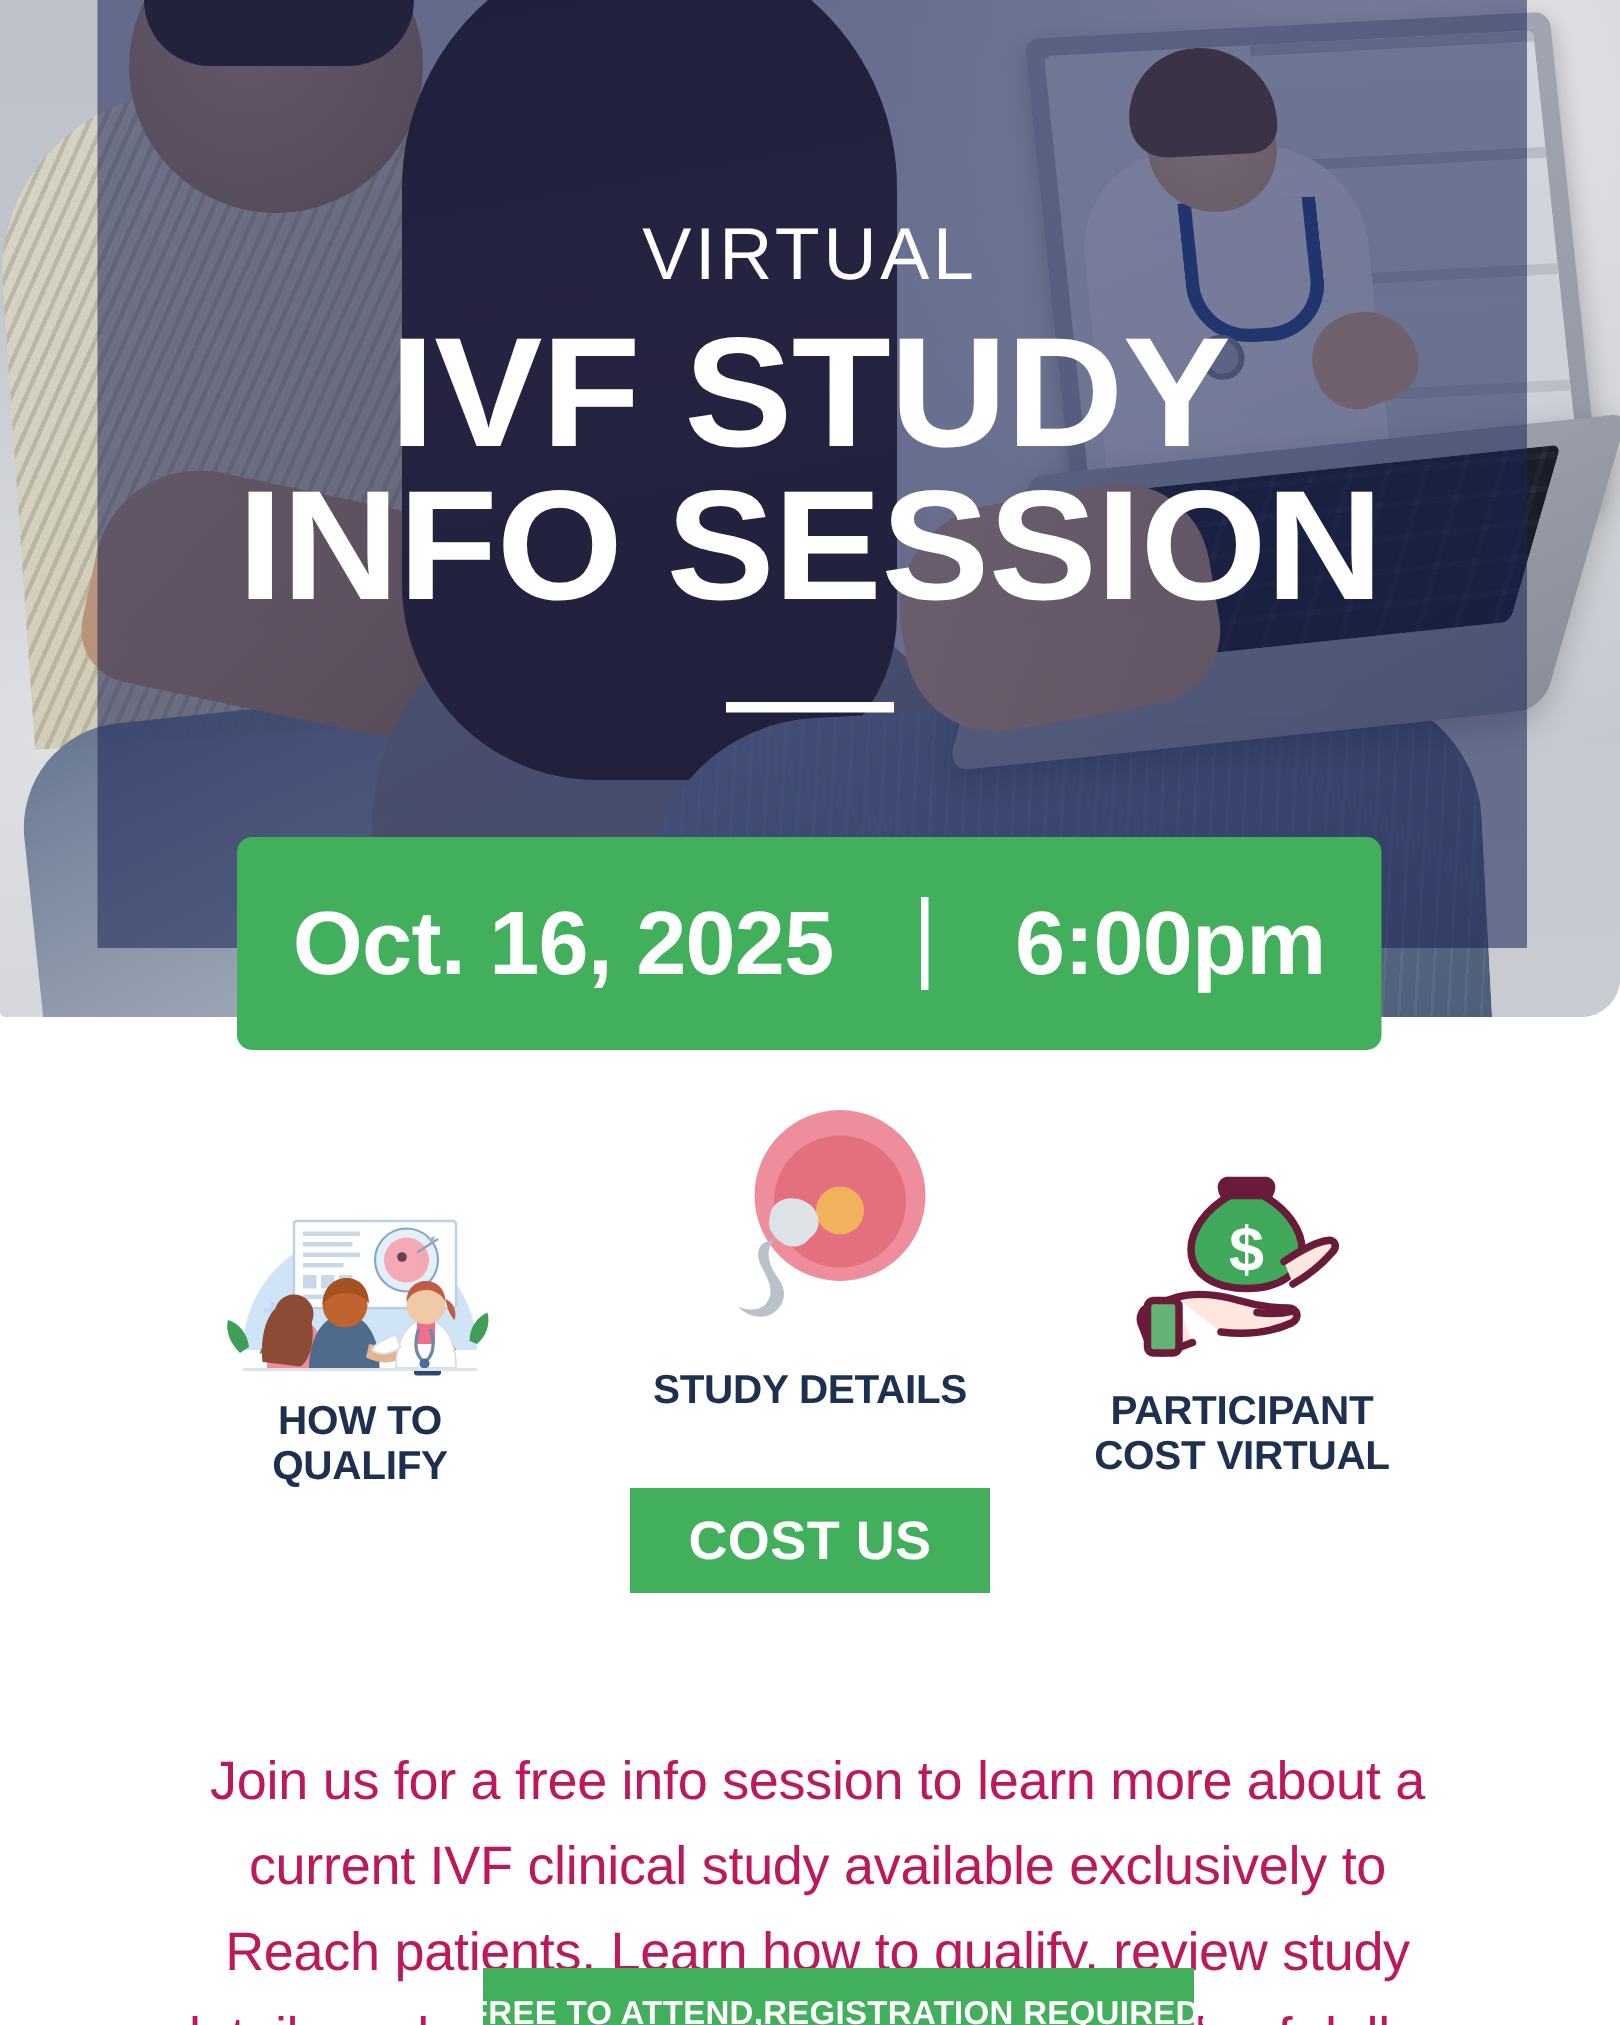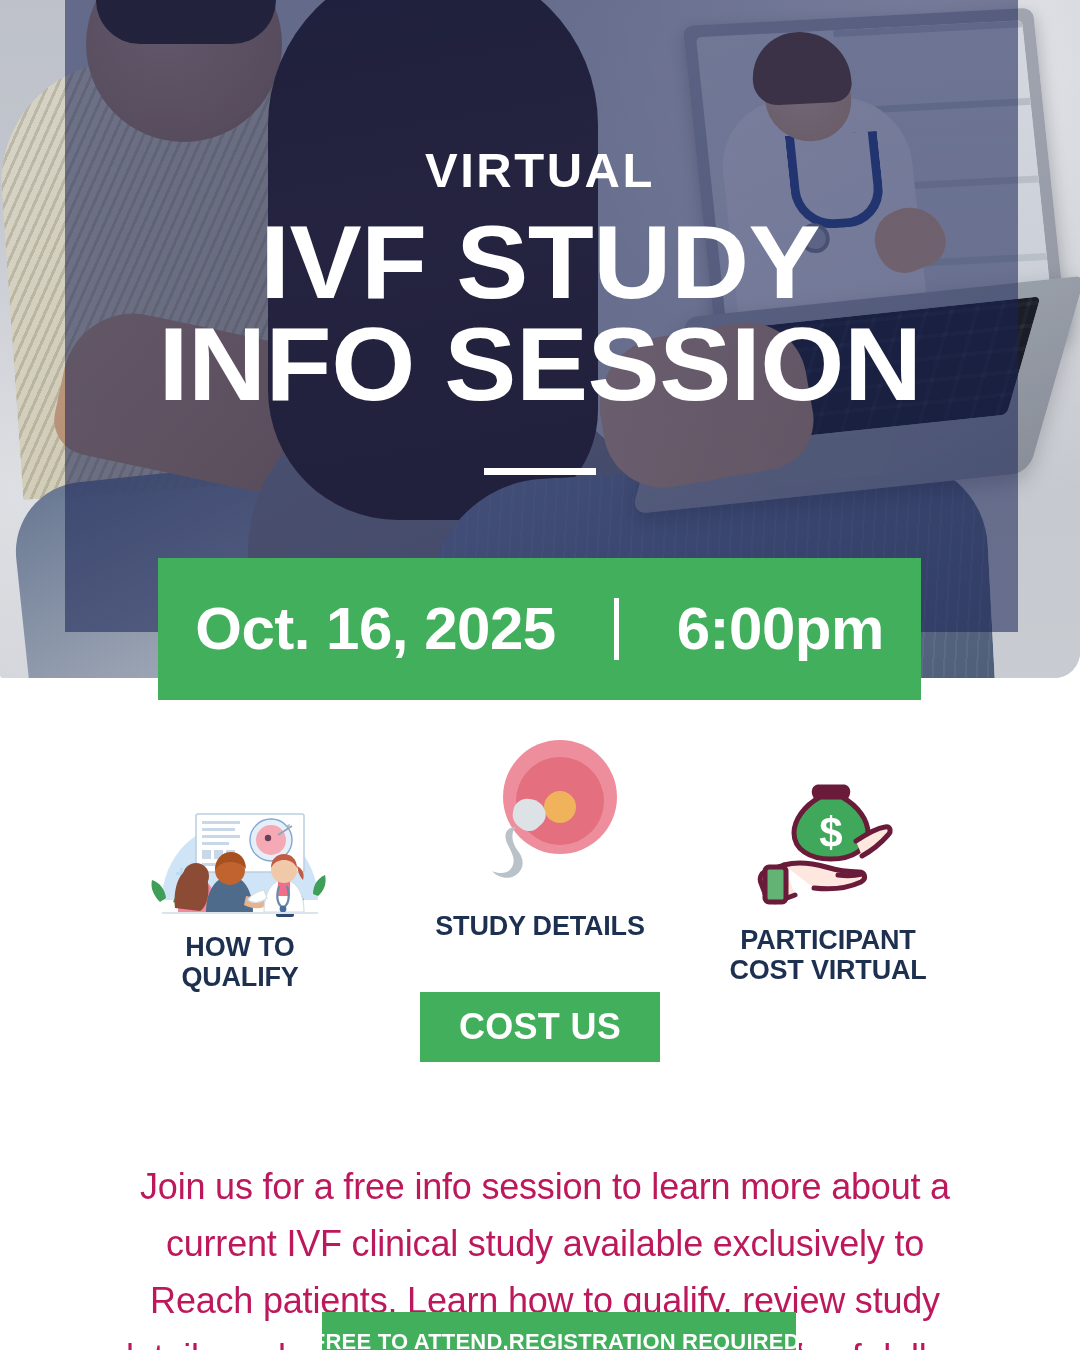--- a/index.html
+++ b/index.html
@@ -201,21 +201,21 @@
   .hero-text {
     position: absolute;
     left: 0; top: 0; width: 1080px; height: 678px;
     text-align: center;
   }
   .kicker {
     position: absolute;
     top: 146px; left: 0; right: 0;
     color: #ffffff;
     font-size: 49px;
-    font-weight: 700;
+    font-weight: 400;
     letter-spacing: 2.5px;
     line-height: 1;
     font-stretch: condensed;
   }
   .title {
     position: absolute;
     top: 212px; left: 0; right: 0;
     color: #ffffff;
     font-size: 104px;
     font-weight: 700;
@@ -235,20 +235,21 @@
   
   .date-banner {
     position: absolute;
     left: 158px; top: 558px;
     width: 763px; height: 142px;
     background: #42AF5C;
     display: flex;
     align-items: center;
     justify-content: center;
     gap: 0;
+    border-radius: 10px;
   }
   .date-text, .time-text {
     color: #ffffff;
     font-size: 60px;
     font-weight: 700;
     letter-spacing: -0.5px;
     line-height: 1;
     white-space: nowrap;
   }
   .date-text { padding-right: 58px; }

